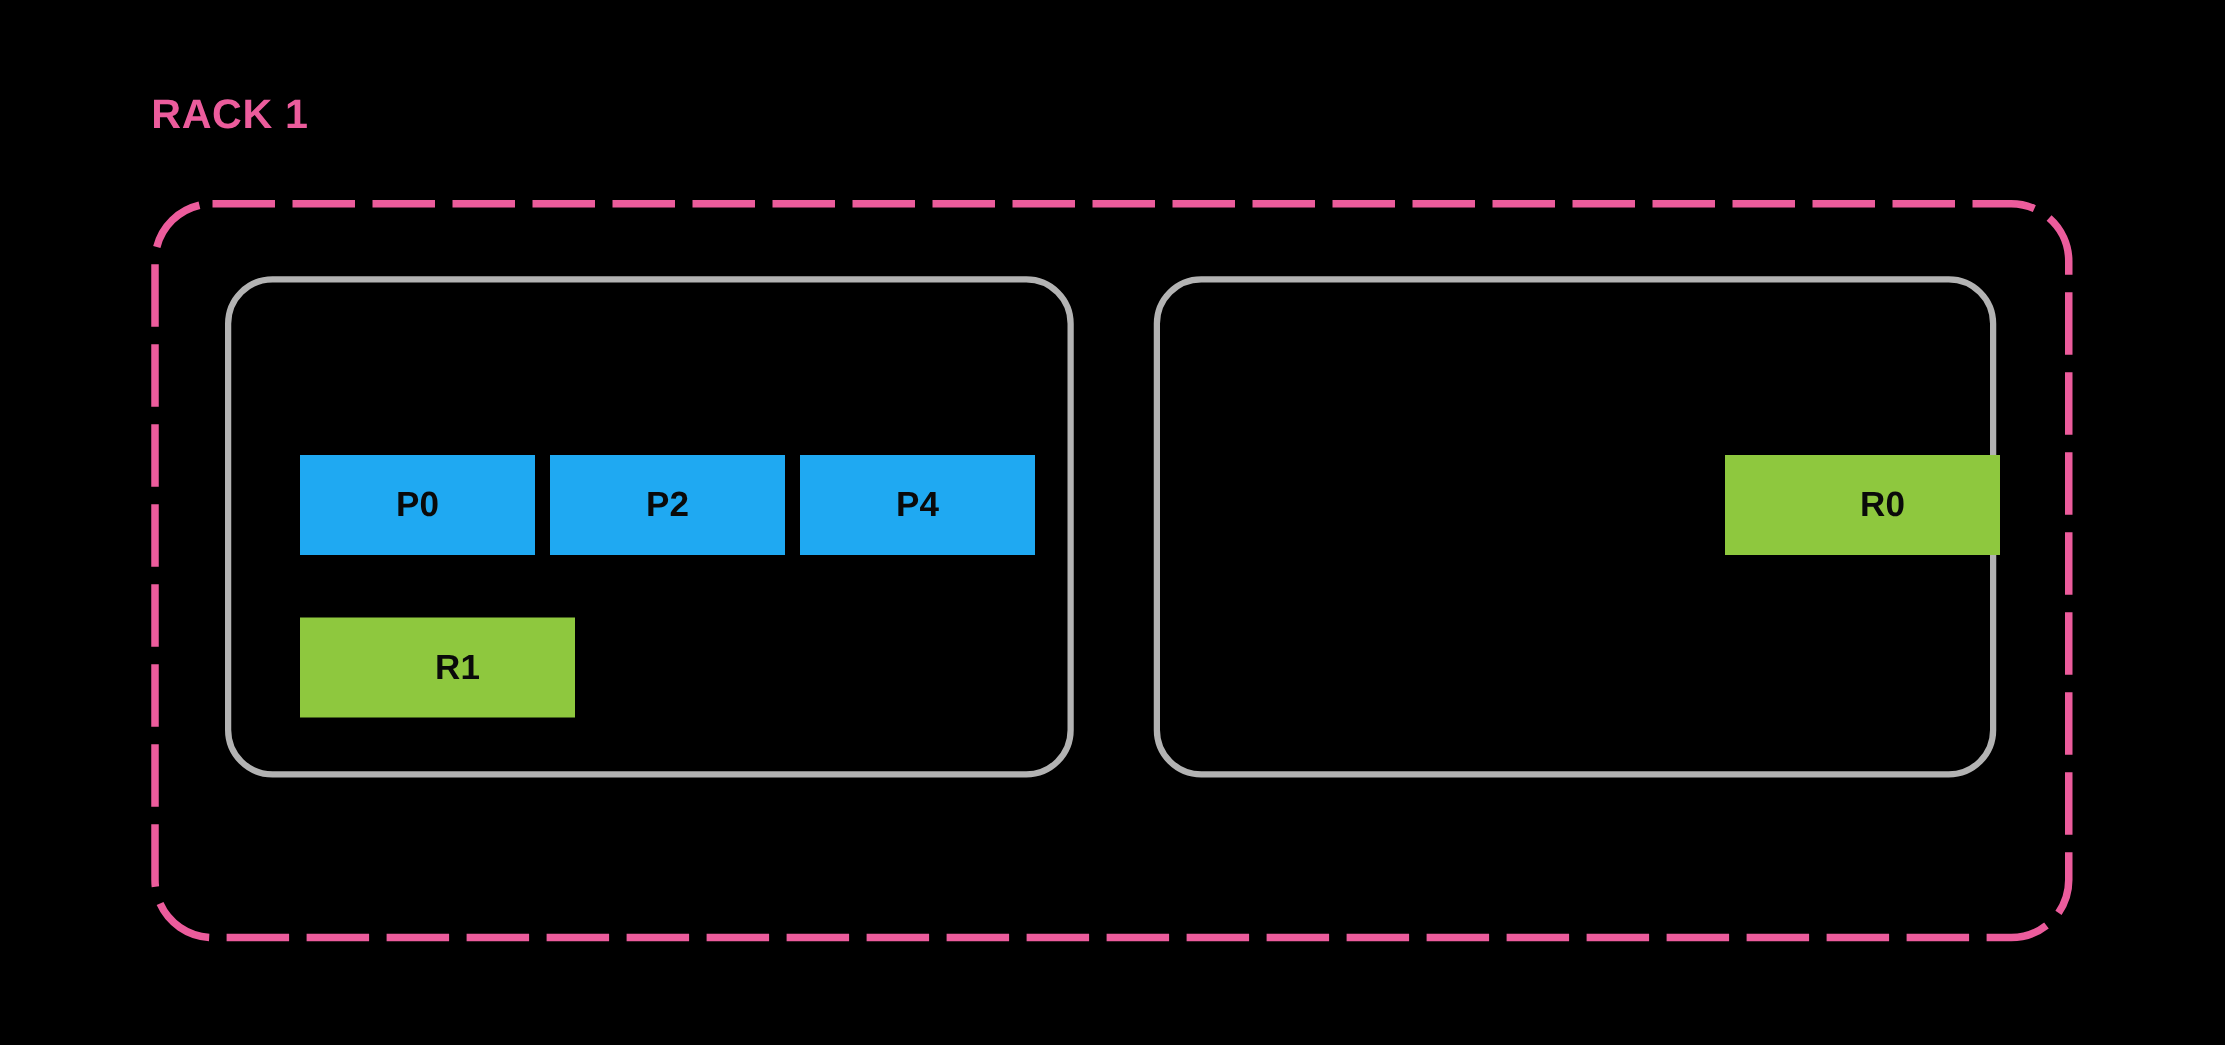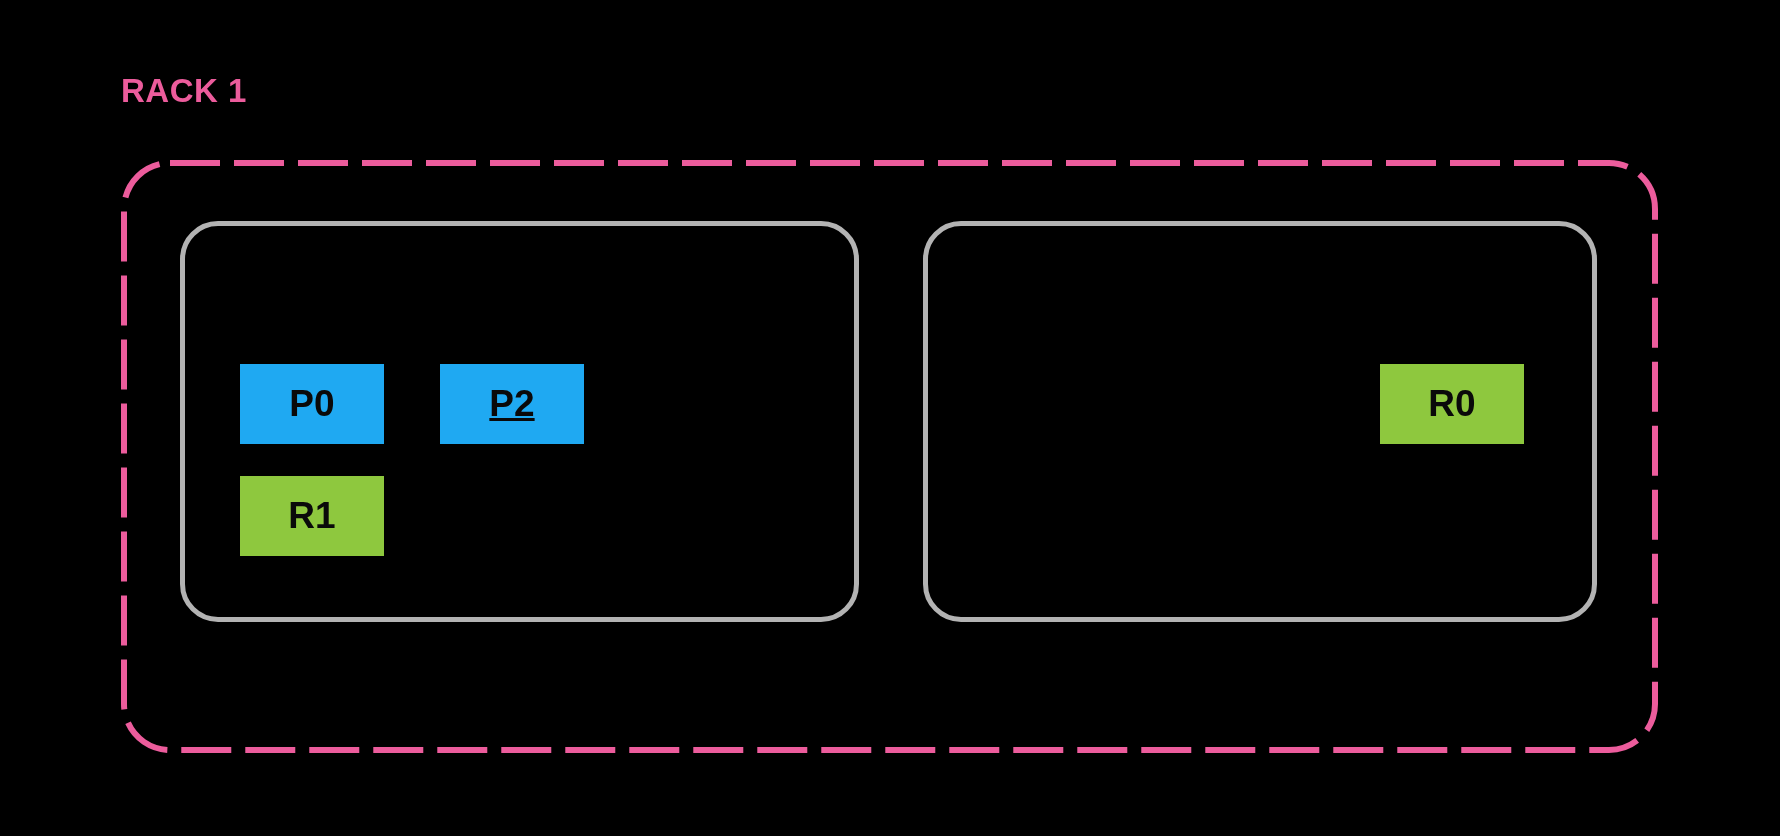--- a/index.html
+++ b/index.html
@@ -37,52 +37,53 @@
     position: absolute;
     box-sizing: border-box;
     border: 5px solid #B3B3B3;
     border-radius: 38px;
     background: transparent;
   }
   .node-1 { left: 180px; top: 221px; width: 679px; height: 401px; }
   .node-2 { left: 923px; top: 221px; width: 674px; height: 401px; }
   .slot {
     position: absolute;
-    width: 144px;
+    width: 188px;
     height: 80px;
     display: flex;
     align-items: center;
     justify-content: center;
-    font-size: 37px;
+    font-size: 28px;
     font-weight: bold;
     color: #0a0a0a;
   }
   .slot.primary { background: #1FA9F2; }
-  .slot.replica { background: #8EC83E; }
+  .slot.replica { background: #8EC83E; padding-left: 32px; }
   
-  .n1-c0 { left: 55px; }  .n1-c1 { left: 255px; text-decoration: underline; } .n1-c2 { left: 455px; }
+  .n1-c0 { left: 55px; }  .n1-c1 { left: 255px; } .n1-c2 { left: 455px; }
   
   .n2-c0 { left: 52px; }  .n2-c1 { left: 252px; } .n2-c2 { left: 452px; }
   .row-top { top: 138px; }
-  .row-bot { top: 250px; }
+  .row-bot { top: 268px; }
 </style>
 </head>
 <body>
 
 <div class="stage">
 
   <div class="rack-label">RACK 1</div>
 
   <svg class="rack-border-svg" width="1780" height="836" viewBox="0 0 1780 836" xmlns="http://www.w3.org/2000/svg">
     <rect x="124" y="163" width="1531" height="587" rx="46" ry="46" fill="none" stroke="#EC5C9C" stroke-width="6" stroke-dasharray="50 14"></rect>
   </svg>
 
   <div class="node node-1">
     <div class="slot primary n1-c0 row-top">P0</div>
     <div class="slot primary n1-c1 row-top">P2</div>
+    <div class="slot primary n1-c2 row-top">P4</div>
     <div class="slot replica n1-c0 row-bot">R1</div>
   </div>
 
   <div class="node node-2">
     <div class="slot replica n2-c2 row-top">R0</div>
   </div>
 
 </div>
 
 </body></html>

